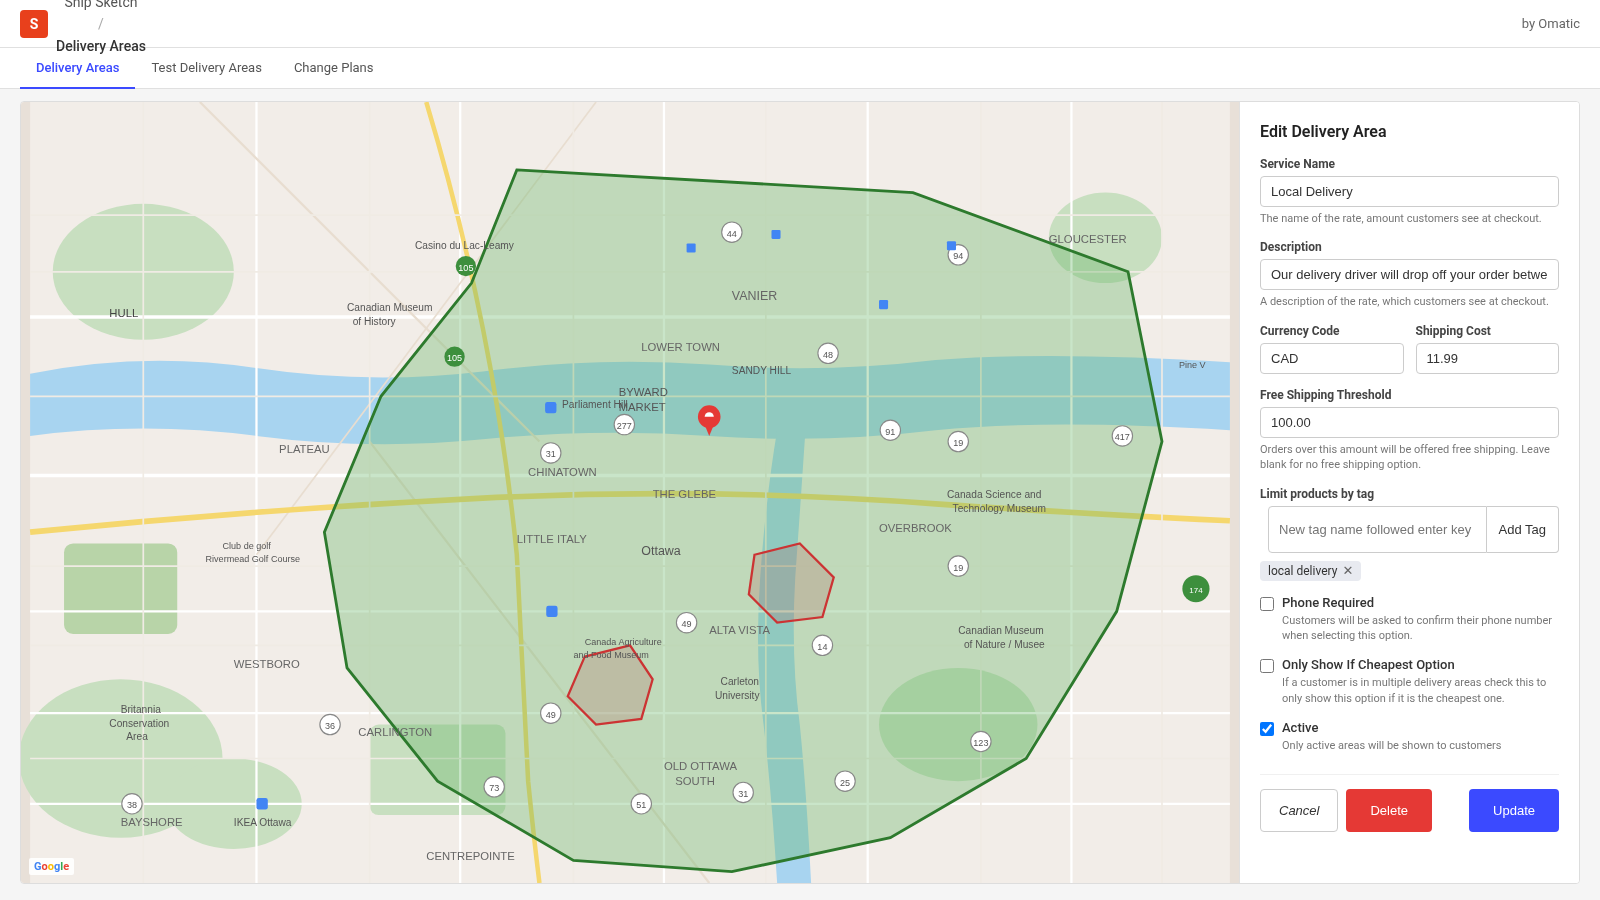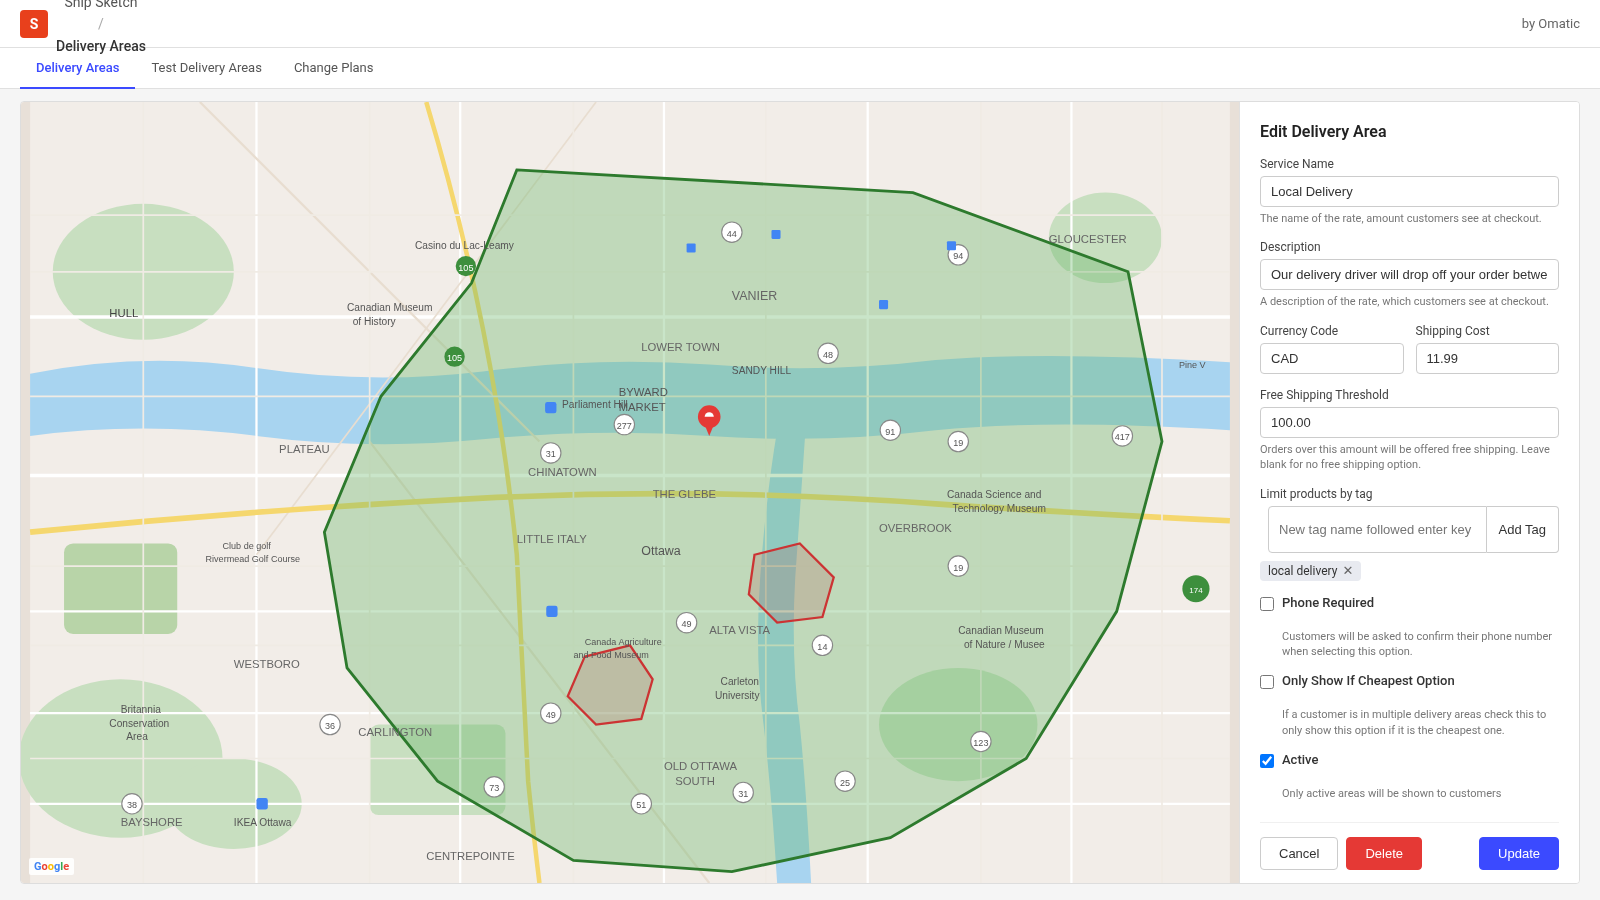--- a/index.html
+++ b/index.html
@@ -46,21 +46,21 @@
     .map-svg { width: 100%; height: 100%; }
 
     
     .right-panel {
       width: 340px; min-width: 340px; background: #fff; border-left: 1px solid #e0e0e0;
       overflow-y: auto; padding: 20px;
     }
     .panel-title { font-size: 16px; font-weight: 600; margin-bottom: 16px; color: #222; }
 
     .form-group { margin-bottom: 14px; }
-    .form-label { font-size: 12px; font-weight: 400; color: #444; margin-bottom: 5px; display: block; }
+    .form-label { font-size: 12px; font-weight: 700; color: #444; margin-bottom: 5px; display: block; }
     .form-input {
       width: 100%; border: 1px solid #ccc; border-radius: 4px;
       padding: 7px 10px; font-size: 13px; color: #333; background: #fff;
       outline: none;
     }
     .form-hint { font-size: 11px; color: #777; margin-top: 4px; line-height: 1.4; }
 
     .form-row { display: flex; gap: 12px; }
     .form-row .form-group { flex: 1; }
 
@@ -80,36 +80,36 @@
     .tag-chip {
       display: flex; align-items: center; gap: 5px;
       background: #e8eaf0; border-radius: 4px; padding: 3px 8px; font-size: 12px; color: #333;
     }
     .tag-chip-remove { cursor: pointer; color: #666; font-size: 13px; line-height: 1; }
 
     
     .checkbox-group { display: flex; align-items: flex-start; gap: 8px; margin-bottom: 14px; }
     .checkbox-group input[type="checkbox"] { margin-top: 2px; flex-shrink: 0; width: 14px; height: 14px; }
     .checkbox-label { font-size: 13px; font-weight: 500; color: #333; }
-    .checkbox-hint { font-size: 11px; color: #777; margin-top: 19px; line-height: 1.4; }
+    .checkbox-hint { font-size: 11px; color: #777; margin-top: 3px; line-height: 1.4; }
     .checkbox-text-group {}
 
     
     .buttons-row {
       display: flex; justify-content: space-between; align-items: center;
       margin-top: 20px; padding-top: 14px; border-top: 1px solid #f0f0f0;
     }
     .btn-left { display: flex; gap: 8px; }
     .btn {
       padding: 8px 18px; border-radius: 4px; font-size: 13px; cursor: pointer;
-      border: 1px solid #c4b5fd; background: #fff; color: #333;
+      border: 6px solid #c4b5fd; background: #fff; color: #333;
     }
     .btn-danger { background: #e53935; color: #fff; border-color: #e53935; }
     .btn-primary { background: #3b4aff; color: #fff; border-color: #3b4aff; }
-    .btn-cancel { background: #fff; color: #333; border: 1px solid #ccc; }
+    .btn-cancel { background: #fff; color: #333; border: 1px solid #ccc; font-style: italic; }
 
     
     .google-logo {
       position: absolute; bottom: 8px; left: 8px;
       background: rgba(255,255,255,0.9); padding: 2px 5px; border-radius: 2px;
       font-size: 11px; font-weight: bold; color: #4285F4;
     }
   </style>
 </head>
 <body>

